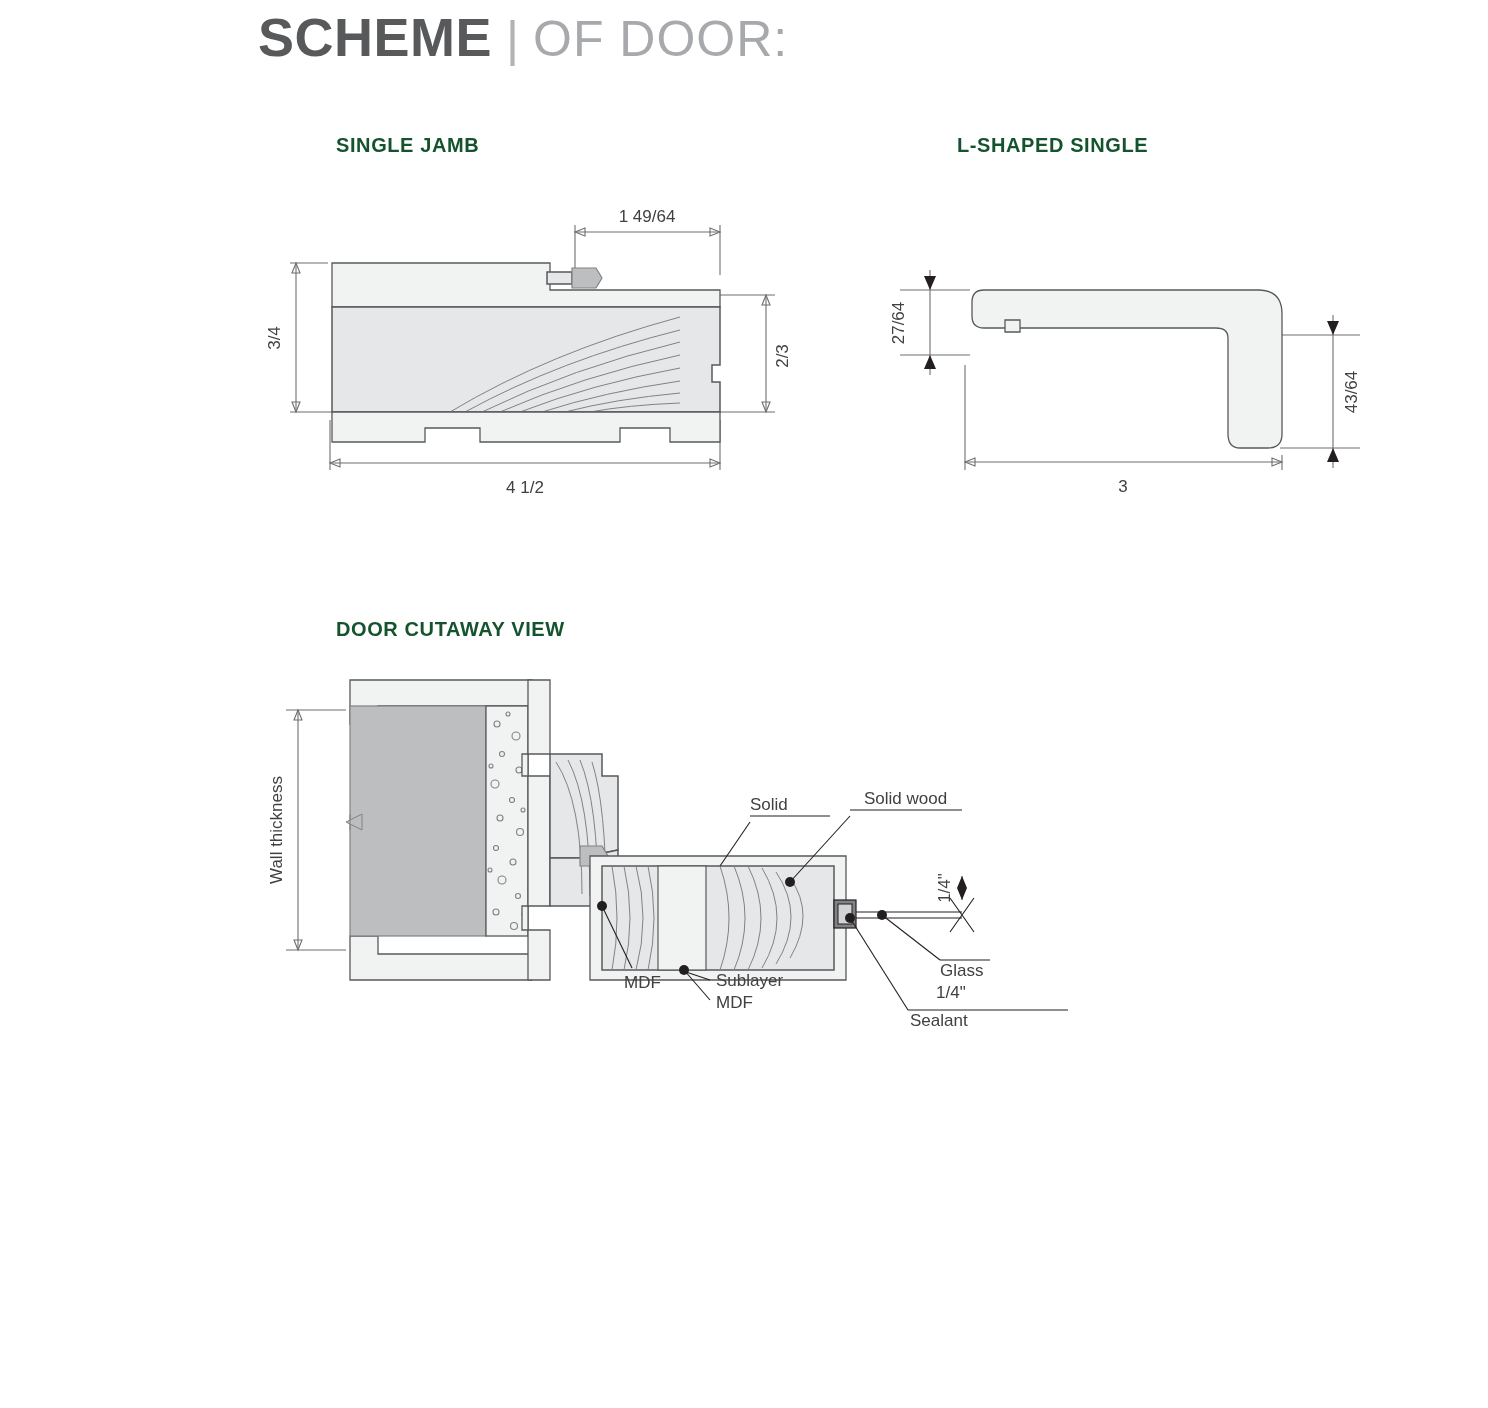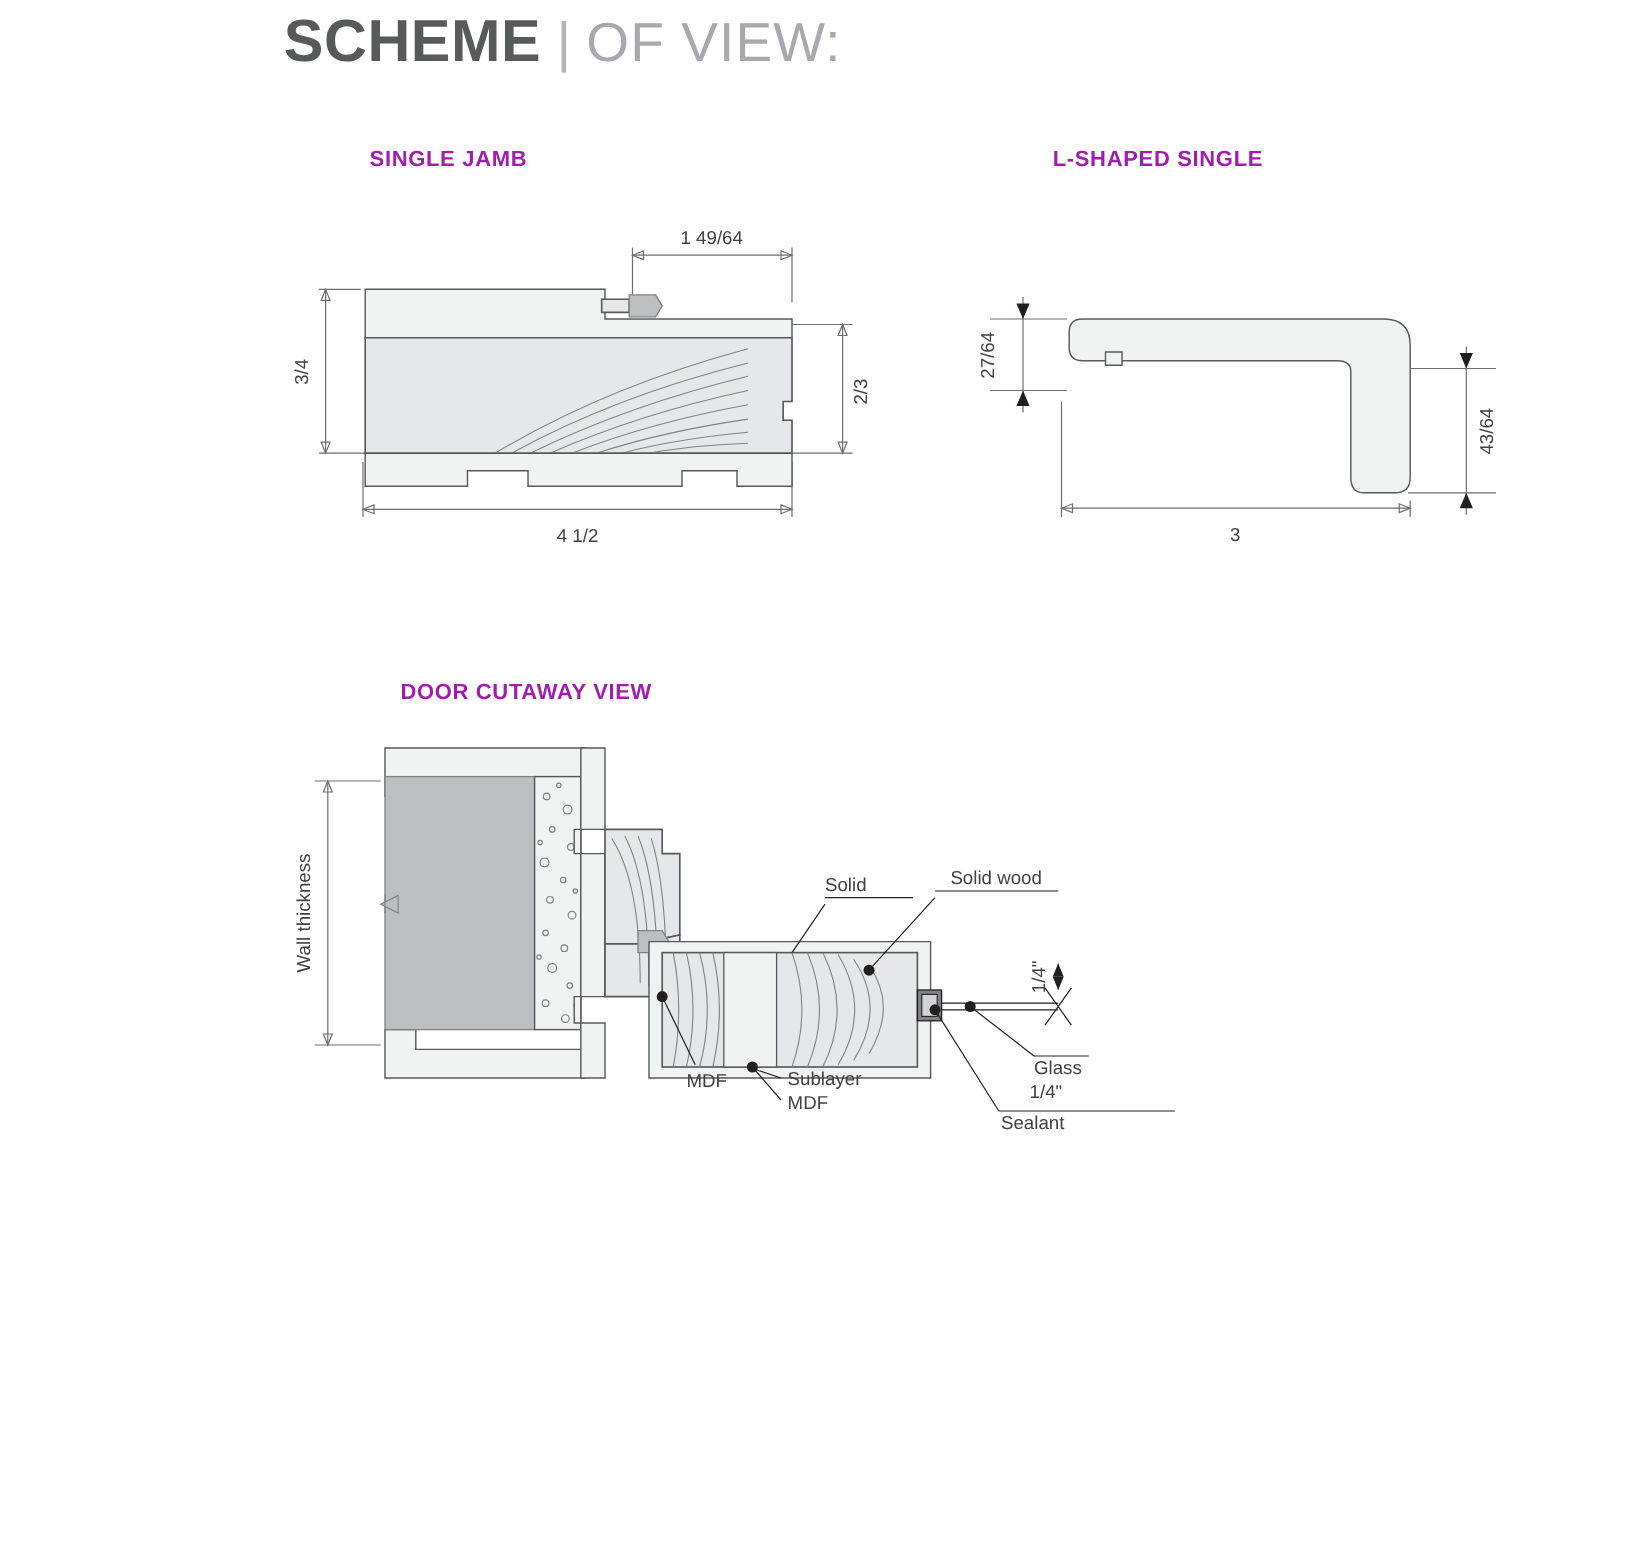--- a/index.html
+++ b/index.html
@@ -46,26 +46,26 @@
     font-size: 50px;
     font-weight: 300;
     color: #a7a9ac;
     letter-spacing: 1px;
   }
   
   .section-title {
     position: absolute;
     font-size: 20px;
     font-weight: bold;
-    color: #a21caf;
+    color: #14532d;
     letter-spacing: 0.6px;
   }
   #title-jamb  { left: 336px; top: 134px; }
   #title-casing{ left: 957px; top: 134px; }
-  #title-cutaway { left: 336px; top: 618px; margin-left: 28px; }
+  #title-cutaway { left: 336px; top: 618px; }
 
   
   .svg-block { position: absolute; }
   #svg-jamb   { left: 250px;  top: 180px; }
   #svg-casing { left: 860px;  top: 180px; }
   #svg-cutaway{ left: 250px;  top: 650px; }
 
   svg text {
     font-family: "Liberation Sans", sans-serif;
     fill: #414042;
@@ -81,21 +81,21 @@
   .dot { fill: #231f20; }
 </style>
 </head>
 <body>
 
 <div class="page">
 
   <div class="header">
     <span class="main">SCHEME</span>
     <span class="sep">|</span>
-    <span class="sub">OF VIEW:</span>
+    <span class="sub">OF DOOR:</span>
   </div>
 
   <div class="section-title" id="title-jamb">SINGLE  JAMB</div>
   <div class="section-title" id="title-casing">L-SHAPED SINGLE</div>
   <div class="section-title" id="title-cutaway">DOOR CUTAWAY VIEW</div>
 
   <svg class="svg-block" id="svg-jamb" width="540" height="340" viewBox="0 0 540 340">
 
     <g>
       <line class="dimline" x1="325" y1="45" x2="325" y2="95"></line>

